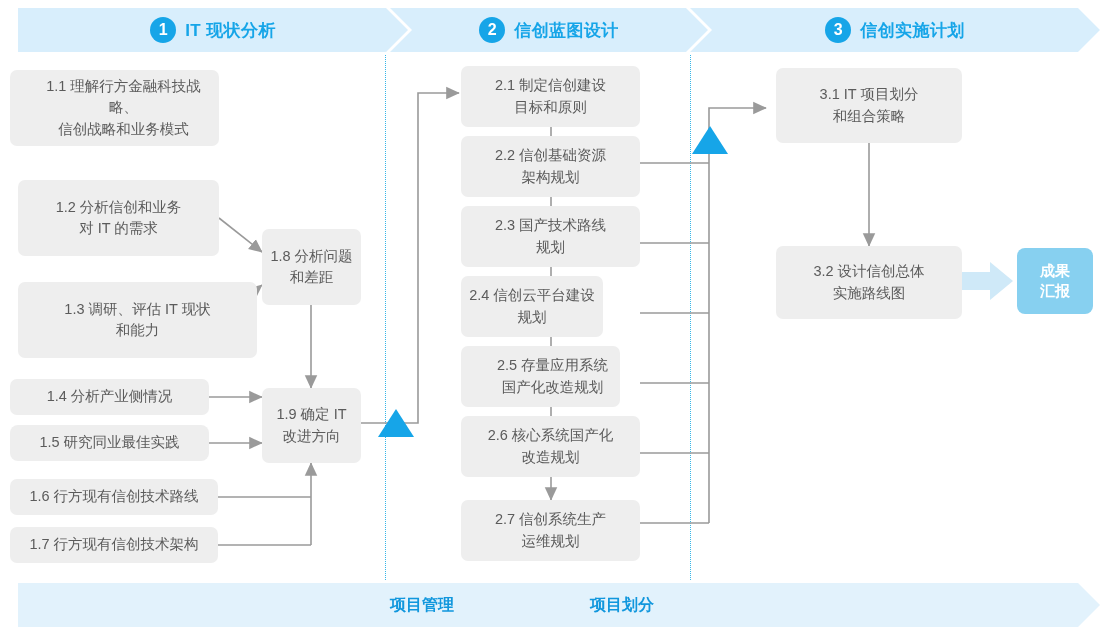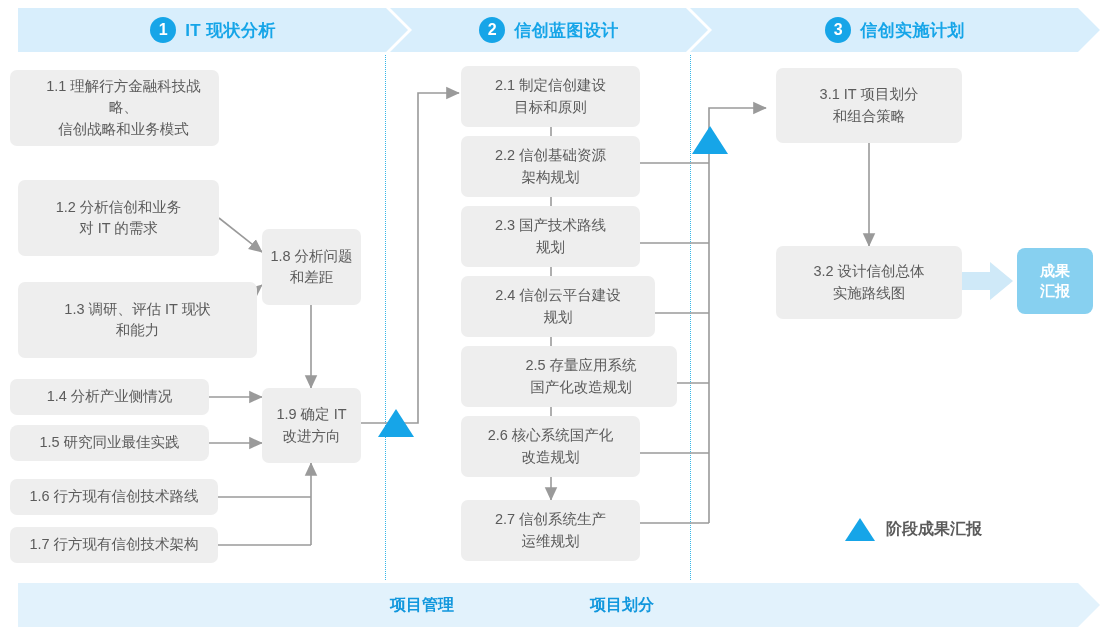--- a/index.html
+++ b/index.html
@@ -251,42 +251,38 @@
 和差距</div>
   <div class="box" style="left:262px; top:388px; width:99px; height:75px;">1.9 确定 IT
 改进方向</div>
 
   <div class="box" style="left:461px; top:66px;  width:179px; height:61px;">2.1 制定信创建设
 目标和原则</div>
   <div class="box" style="left:461px; top:136px; width:179px; height:61px;">2.2 信创基础资源
 架构规划</div>
   <div class="box" style="left:461px; top:206px; width:179px; height:61px;">2.3 国产技术路线
 规划</div>
-  <div class="box" style="left:461px; top:276px; width:194px; height:61px;">2.4 信创云平台建设
+  <div class="box" style="left:461px; top:276px; width:142px; height:61px;">2.4 信创云平台建设
 规划</div>
-  <div class="box" style="left:461px; top:346px; width:216px; height:61px;padding-left:30px;">2.5 存量应用系统
+  <div class="box" style="left:461px; top:346px; width:159px; height:61px;padding-left:30px;">2.5 存量应用系统
 国产化改造规划</div>
   <div class="box" style="left:461px; top:416px; width:179px; height:61px;">2.6 核心系统国产化
 改造规划</div>
   <div class="box" style="left:461px; top:500px; width:179px; height:61px;">2.7 信创系统生产
 运维规划</div>
 
   <div class="box" style="left:776px; top:68px;  width:186px; height:75px;">3.1 IT 项目划分
 和组合策略</div>
   <div class="box" style="left:776px; top:246px; width:186px; height:73px;">3.2 设计信创总体
 实施路线图</div>
 
   <div class="result-badge" style="left:1017px; top:248px; width:76px; height:66px;">成果
 汇报</div>
 
   <div class="tri" style="left:378px; top:409px;"></div>
   <div class="tri" style="left:692px; top:126px;"></div>
 
-  <div class="legend" style="left:845px; top:518px;">
-    <div class="legend-tri"></div>
-    <div class="legend-label">阶段成果汇报</div>
-  </div>
 
   <div class="bottom-band"></div>
   <div class="bottom-item" style="left:390px; top:583px;">项目管理</div>
   <div class="bottom-item" style="left:590px; top:583px;">项目划分</div>
 
 </div>
 
 </body></html>

